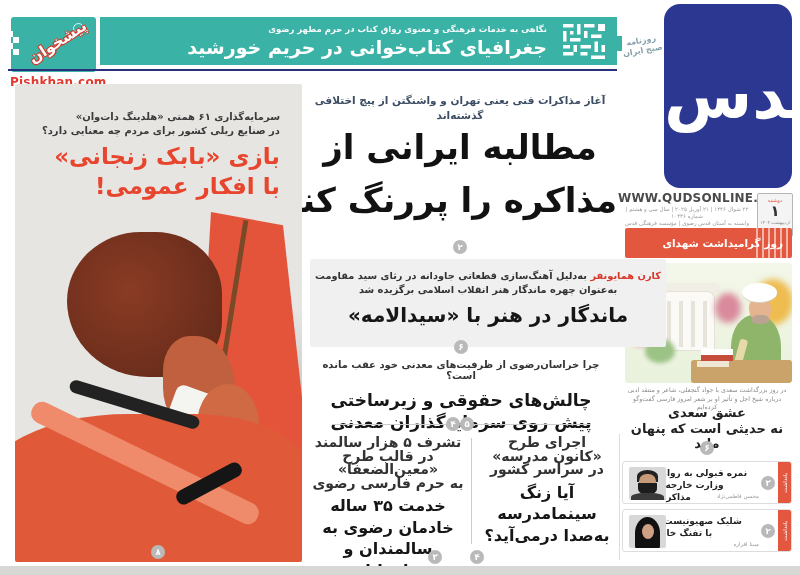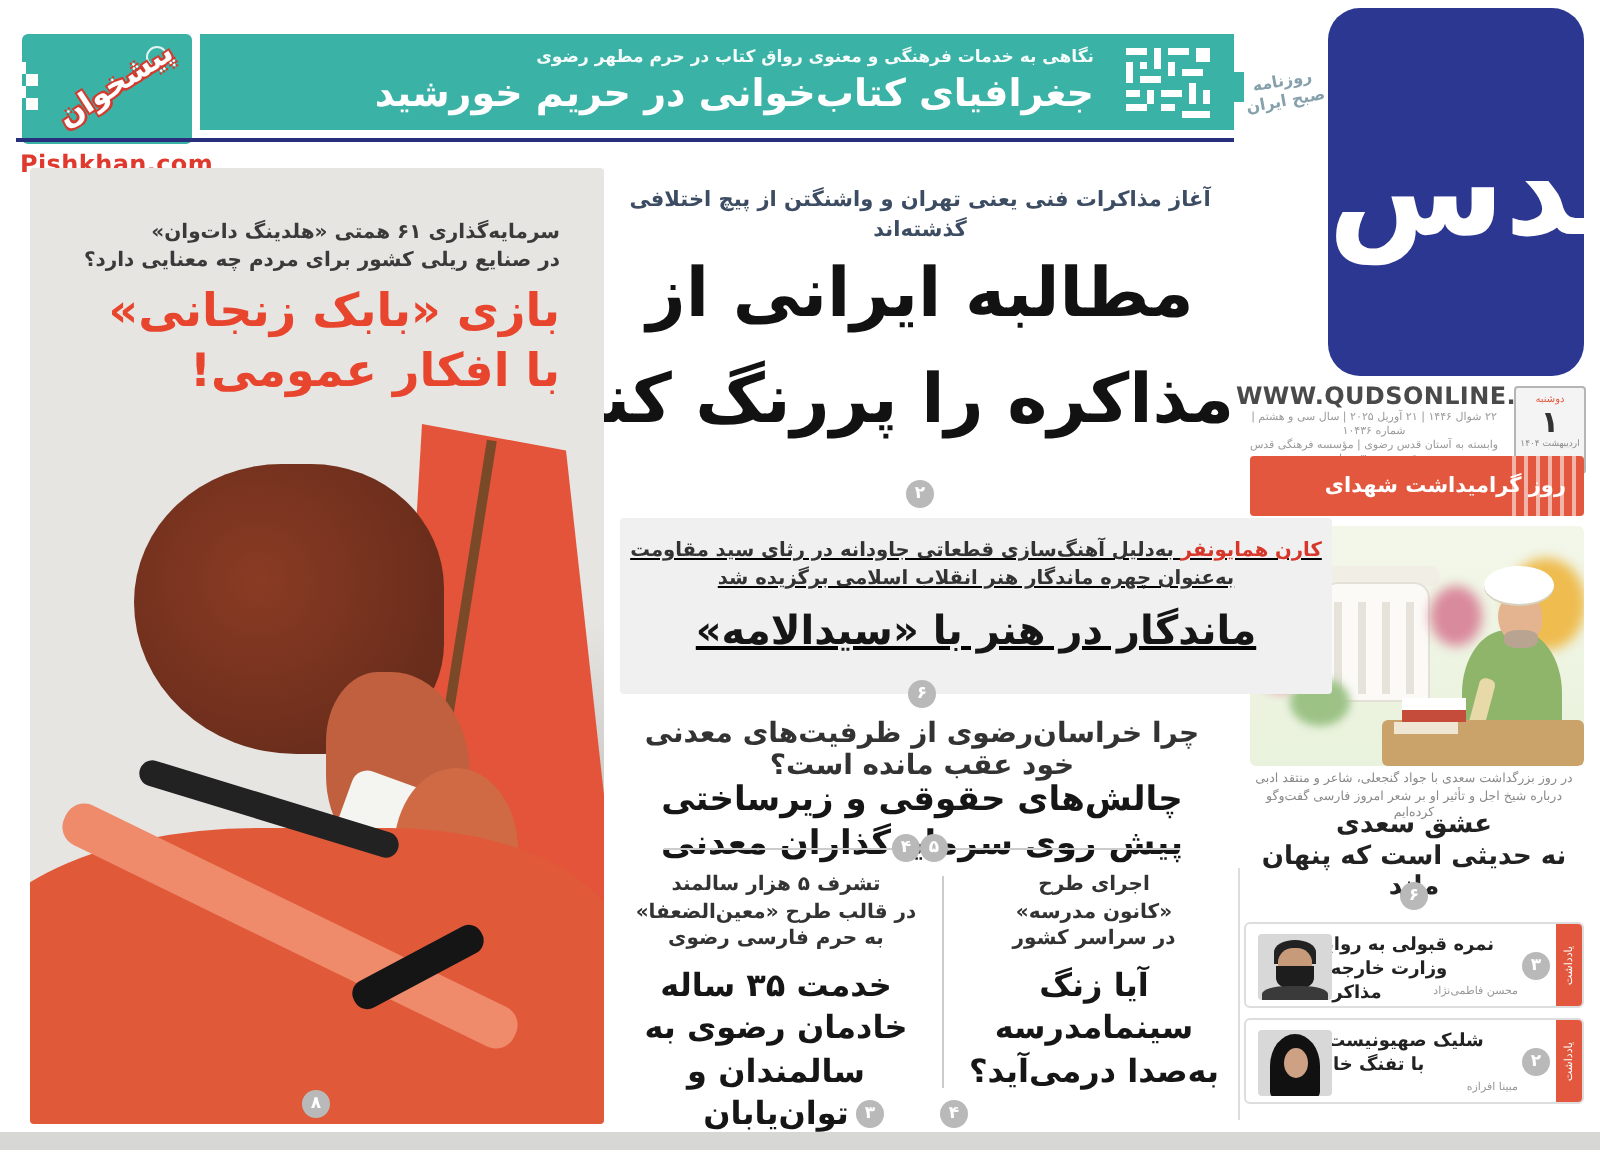--- a/index.html
+++ b/index.html
@@ -89,29 +89,29 @@
   .face-m-beard{position:absolute;left:9px;top:16px;width:19px;height:12px;background:#1d1d1d;border-radius:0 0 50% 50%;}
   .body-m{position:absolute;left:2px;top:26px;width:33px;height:10px;background:#3a3a3a;border-radius:40% 40% 0 0;}
   .chador{position:absolute;left:6px;top:2px;width:25px;height:32px;background:#111;border-radius:50% 50% 10% 10%;}
   .face-f{position:absolute;left:13px;top:9px;width:12px;height:15px;background:#cfa184;border-radius:50%;}
 
   
   .lead-kicker{left:310px;top:93px;width:300px;text-align:center;font-size:10.5px;font-weight:bold;
                color:#3c4c63;line-height:14.5px;}
   .main-title{left:303px;top:121px;width:314px;text-align:center;font-size:34px;font-weight:900;
               color:#121212;line-height:53px;white-space:nowrap;}
-  .graybox{left:310px;top:259px;width:356px;height:88px;background:#f0f0f0;border-radius:2px;text-align:center;text-decoration:underline;}
+  .graybox{left:310px;top:259px;width:356px;height:88px;background:#f0f0f0;border-radius:2px;text-align:center;}
   .graybox .k{font-size:9.8px;font-weight:600;color:#333;line-height:14px;margin-top:10px;}
   .graybox .t{font-size:20px;font-weight:800;color:#161616;margin-top:6px;}
-  .mine-kicker{left:310px;top:359px;width:302px;text-align:center;font-size:14px;font-weight:600;color:#333;}
+  .mine-kicker{left:310px;top:359px;width:302px;text-align:center;font-size:10px;font-weight:600;color:#333;}
   .mine-title{left:310px;top:373px;width:302px;text-align:center;font-size:17px;font-weight:800;
               color:#161616;line-height:22px;margin-top:16px;}
   .hrule{background:#ccc;height:1px;}
   .vrule{background:#ccc;width:1px;}
-  .colk{font-size:10px;font-weight:600;color:#333;line-height:13.5px;text-align:center;}
+  .colk{font-size:14px;font-weight:600;color:#333;line-height:13.5px;text-align:center;}
   .colt{font-size:16px;font-weight:800;color:#161616;line-height:21.5px;text-align:center;margin-top:5px;}
 
   
   .photo-block{left:15px;top:84px;width:287px;height:478px;background:#e6e5e2;overflow:hidden;border-radius:2px;}
   .ph-kicker{position:absolute;right:22px;top:26px;width:250px;text-align:right;
              font-size:10px;font-weight:600;color:#3a3a3a;line-height:14px;}
   .ph-title{position:absolute;right:22px;top:57px;width:250px;text-align:right;
             font-size:23px;font-weight:900;color:#e8452e;line-height:30px;}
   .bgblob{position:absolute;left:150px;top:180px;width:260px;height:360px;
           background:radial-gradient(closest-side,#bdbcb7,transparent 75%);}

